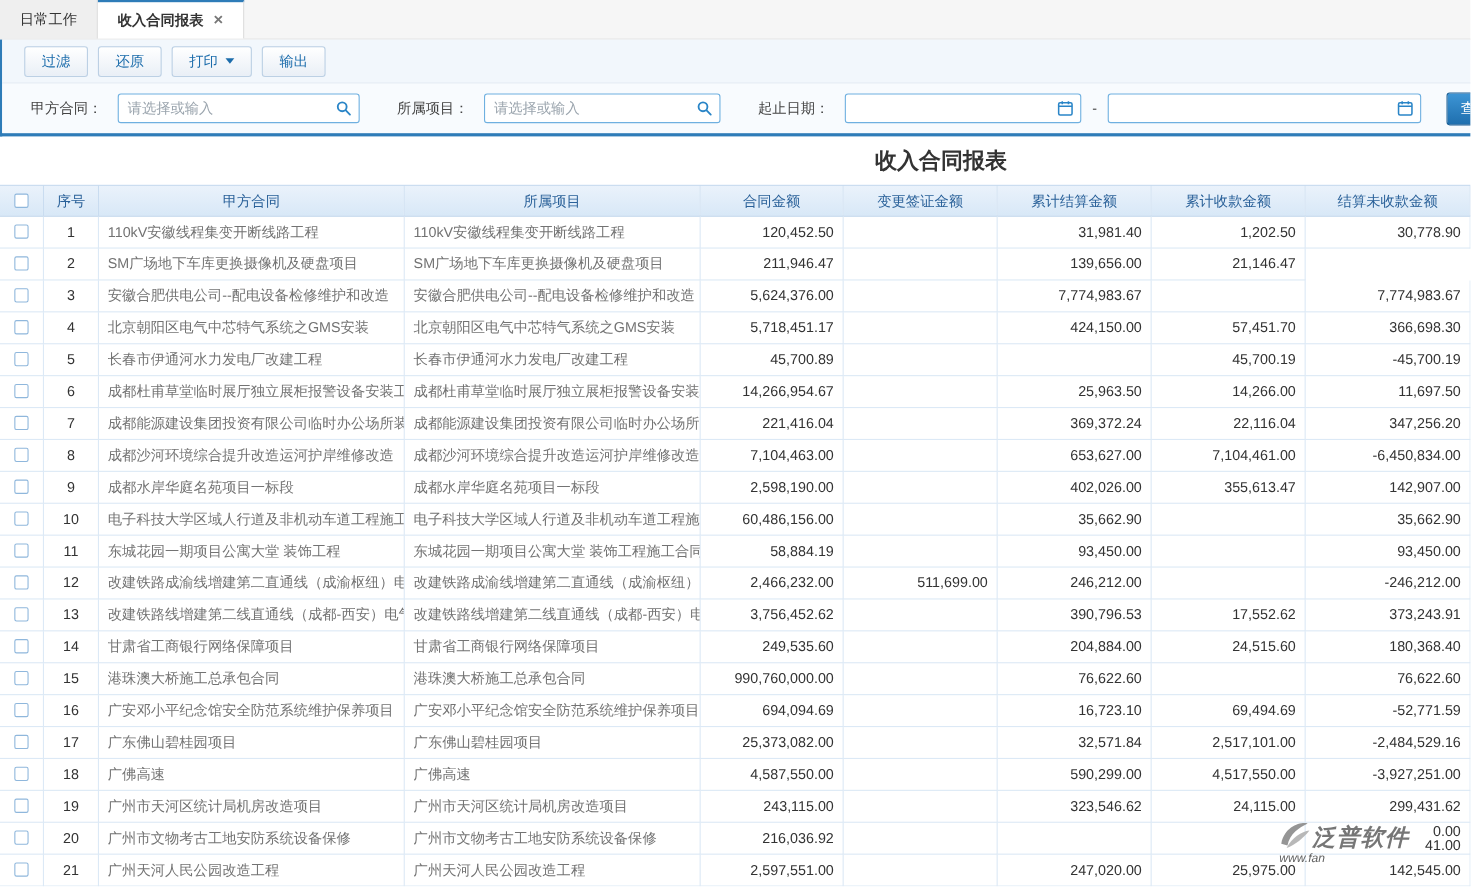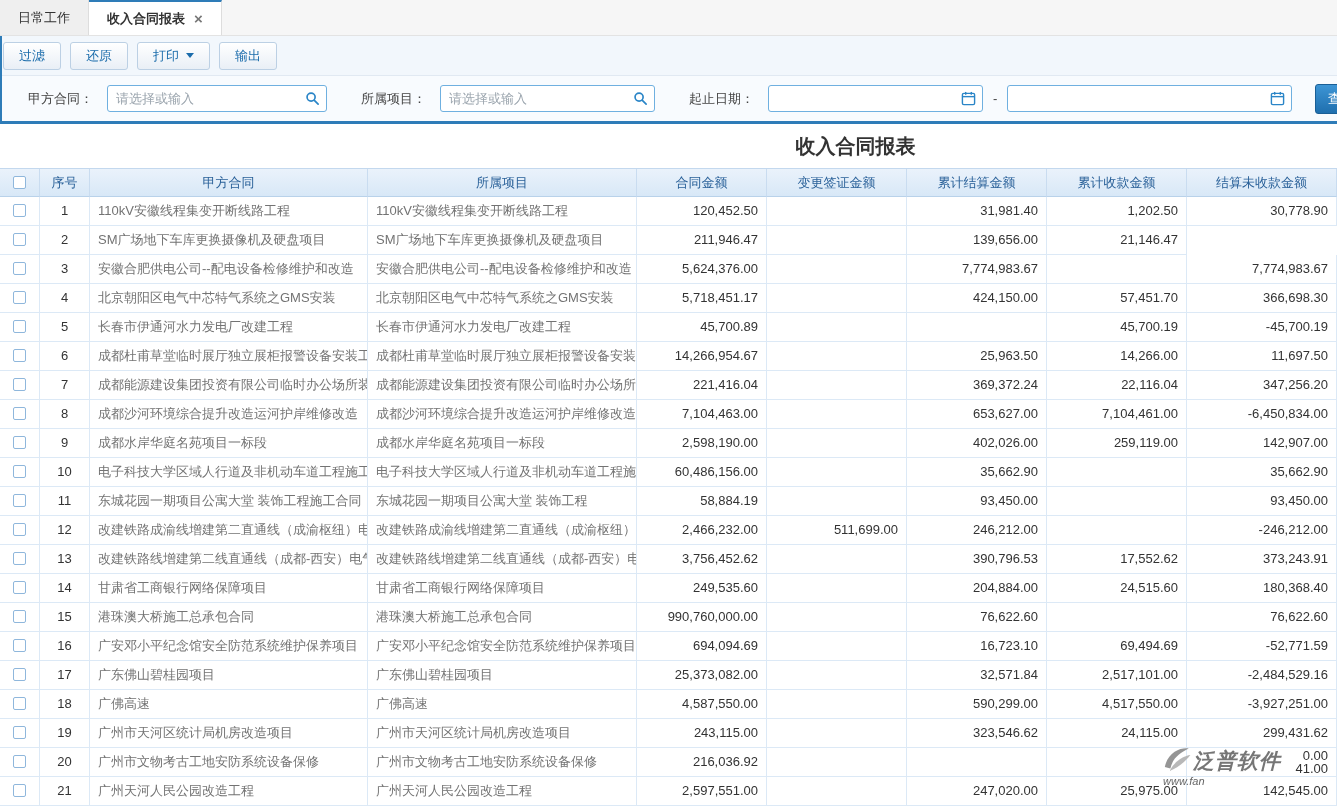--- a/index.html
+++ b/index.html
@@ -9,21 +9,21 @@
 
   
   .tabbar { display:flex; height:36px; background:#f6f6f6; border-bottom:1px solid #e3e3e3; }
   .tab { display:flex; align-items:center; padding:0 18px; font-size:13px; color:#333;
          background:#efefef; border-right:1px solid #dddddd; cursor:pointer; }
   .tab.active { background:#ffffff; border-top:2px solid #2e7cb8; font-weight:bold; }
   .tab-close { margin-left:9px; color:#777; font-size:15px; line-height:1; cursor:pointer; }
 
   
   .panel { border-left:2px solid #2e7cb8; border-bottom:3px solid #2e7cb8; }
-  .toolbar { display:flex; align-items:center; height:40px; padding-left:1px;
+  .toolbar { display:flex; align-items:center; height:40px; padding-left:20px;
              background:#f2f7fc; border-bottom:1px solid #e1e9f2; }
   .btn { display:inline-flex; align-items:center; margin-right:9px; padding:4px 15px;
          background:linear-gradient(#ffffff,#e9eff6); border:1px solid #bcd0e4; border-radius:3px;
          color:#1b6cab; font-size:13px; cursor:pointer; white-space:nowrap; }
   .caret { display:inline-block; margin-left:7px; width:0; height:0;
            border-left:4px solid transparent; border-right:4px solid transparent; border-top:5px solid #1b6cab; }
   .filterbar { position:relative; display:flex; align-items:center; height:45px; padding-left:26px;
                background:#f8fbfe; overflow:hidden; }
   .flabel { color:#444; margin-right:14px; white-space:nowrap; }
   .flabel.gap { margin-left:34px; }
@@ -284,21 +284,21 @@
     <div class="trow">
       <div class="cell cb-cell c-center">
         <span class="cb"></span>
       </div>
       <div class="cell c-center">9</div>
       <div class="cell c-left link">成都水岸华庭名苑项目一标段</div>
       <div class="cell c-left link">成都水岸华庭名苑项目一标段</div>
       <div class="cell c-right num">2,598,190.00</div>
       <div class="cell c-right num"></div>
       <div class="cell c-right num">402,026.00</div>
-      <div class="cell c-right num">259,119.00</div>
+      <div class="cell c-right num">355,613.47</div>
       <div class="cell c-right num">142,907.00</div>
     </div>
 
     <div class="trow">
       <div class="cell cb-cell c-center">
         <span class="cb"></span>
       </div>
       <div class="cell c-center">10</div>
       <div class="cell c-left link">电子科技大学区域人行道及非机动车道工程施工</div>
       <div class="cell c-left link">电子科技大学区域人行道及非机动车道工程施工</div>
@@ -307,22 +307,22 @@
       <div class="cell c-right num">35,662.90</div>
       <div class="cell c-right num"></div>
       <div class="cell c-right num">35,662.90</div>
     </div>
 
     <div class="trow">
       <div class="cell cb-cell c-center">
         <span class="cb"></span>
       </div>
       <div class="cell c-center">11</div>
+      <div class="cell c-left link">东城花园一期项目公寓大堂 装饰工程</div>
       <div class="cell c-left link">东城花园一期项目公寓大堂 装饰工程施工合同</div>
-      <div class="cell c-left link">东城花园一期项目公寓大堂 装饰工程</div>
       <div class="cell c-right num">58,884.19</div>
       <div class="cell c-right num"></div>
       <div class="cell c-right num">93,450.00</div>
       <div class="cell c-right num"></div>
       <div class="cell c-right num">93,450.00</div>
     </div>
 
     <div class="trow">
       <div class="cell cb-cell c-center">
         <span class="cb"></span>

